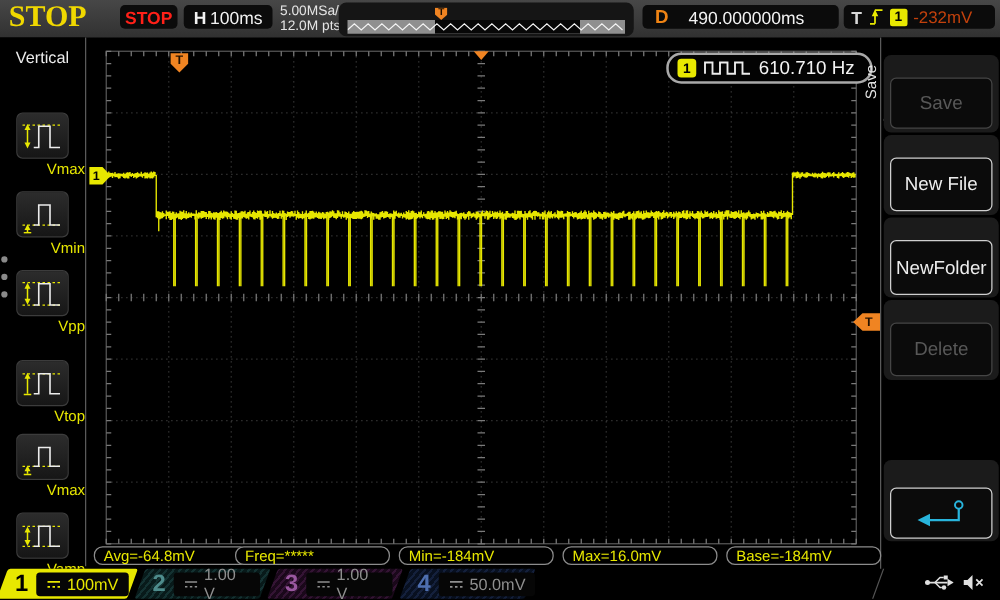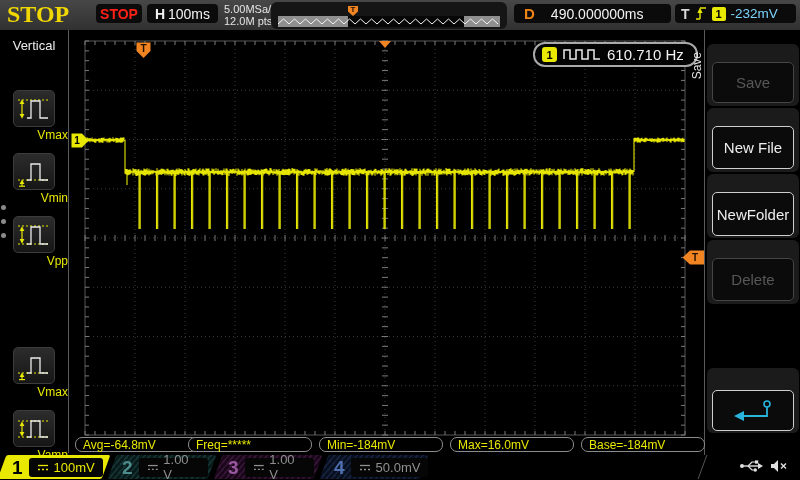--- a/index.html
+++ b/index.html
@@ -22,21 +22,21 @@
   .thumb .twin{position:absolute;left:70px;top:0;width:116px;height:11px;background:#070707;}
   .thumb .tptr{position:absolute;left:77px;top:4px;width:10px;height:10px;background:#f08422;
                clip-path:polygon(0 0,100% 0,100% 55%,50% 100%,0 55%);
                color:#201000;font-size:8px;font-weight:bold;text-align:center;line-height:8px;}
   .dbox{left:514px;width:157px;padding:0 10px;gap:16px;color:#f2f2f2;font-size:14px;}
   .dbox .dlbl{color:#f08414;font-weight:bold;font-size:15px;}
   .tbx{left:675px;width:121px;padding:0 6px;gap:5px;font-size:13.5px;}
   .tbx .tlbl{color:#d8d8d8;font-weight:bold;font-size:14px;}
   .tbx .tsrc{width:14px;height:14px;background:#e8e800;border-radius:2px;color:#000;
              font-size:11px;font-weight:bold;display:flex;align-items:center;justify-content:center;}
-  .tbx .tlev{color:#7dd3fc;}
+  .tbx .tlev{color:#c2410c;}
   
   .lmenu{position:absolute;left:0;top:30px;width:68px;height:423px;background:#000;
          border-right:1px solid #5a5a5a;}
   .lmenu .title{position:absolute;top:8px;width:100%;text-align:center;color:#ececec;font-size:13px;}
   .mitem{position:absolute;left:0;width:68px;text-align:right;}
   .mbtn{margin:0 auto;width:42px;height:37px;background:linear-gradient(#2c2c2c,#161616);
         border:1px solid #3c3c3c;border-radius:5px;display:flex;align-items:center;justify-content:center;box-sizing:border-box;}
   .mlab{margin-top:1px;color:#e8e800;font-size:12px;}
   .pagedots{position:absolute;left:1px;top:175px;display:flex;flex-direction:column;gap:9px;}
   .pagedots span{width:5px;height:5px;border-radius:50%;background:#8a8a8a;}
@@ -195,20 +195,32 @@
             <path d="M2 24 H34" class="ydot"></path>
           <path d="M6 20 V10" class="yln"></path>
           <polygon points="3.6,11 8.4,11 6,6.2" class="yfl"></polygon>
             <polygon points="3.6,19 8.4,19 6,23.8" class="yfl"></polygon>
           <path d="M11 24 h4 v-17 h9 v17 h8" class="wln"></path>
         </svg>
       </div>
       <div class="mlab">Vpp</div>
     </div>
 
+    <div class="mitem" style="top:258px;">
+      <div class="mbtn">
+        <svg width="36" height="30" viewBox="0 0 36 30">
+          <path d="M2 7 H34" class="ydot"></path>
+            <path d="M6 23 V10" class="yln"></path>
+          <polygon points="3.6,11 8.4,11 6,6.2" class="yfl"></polygon>
+            <path d="M3 23.5 H9" class="yln"></path>
+          <path d="M11 23 h4 v-16 h9 v16 h8" class="wln"></path>
+        </svg>
+      </div>
+      <div class="mlab">Vtop</div>
+    </div>
 
     <div class="mitem" style="top:317px;">
       <div class="mbtn">
         <svg width="36" height="30" viewBox="0 0 36 30">
           <path d="M2 22 H34" class="ydot"></path>
             <path d="M6 28 V25" class="yln"></path>
           <polygon points="3.6,26 8.4,26 6,21.4" class="yfl"></polygon>
             <path d="M3 28.6 H9" class="yln"></path>
           <path d="M11 22 h4 v-15 h9 v15 h8" class="wln"></path>
         </svg>

